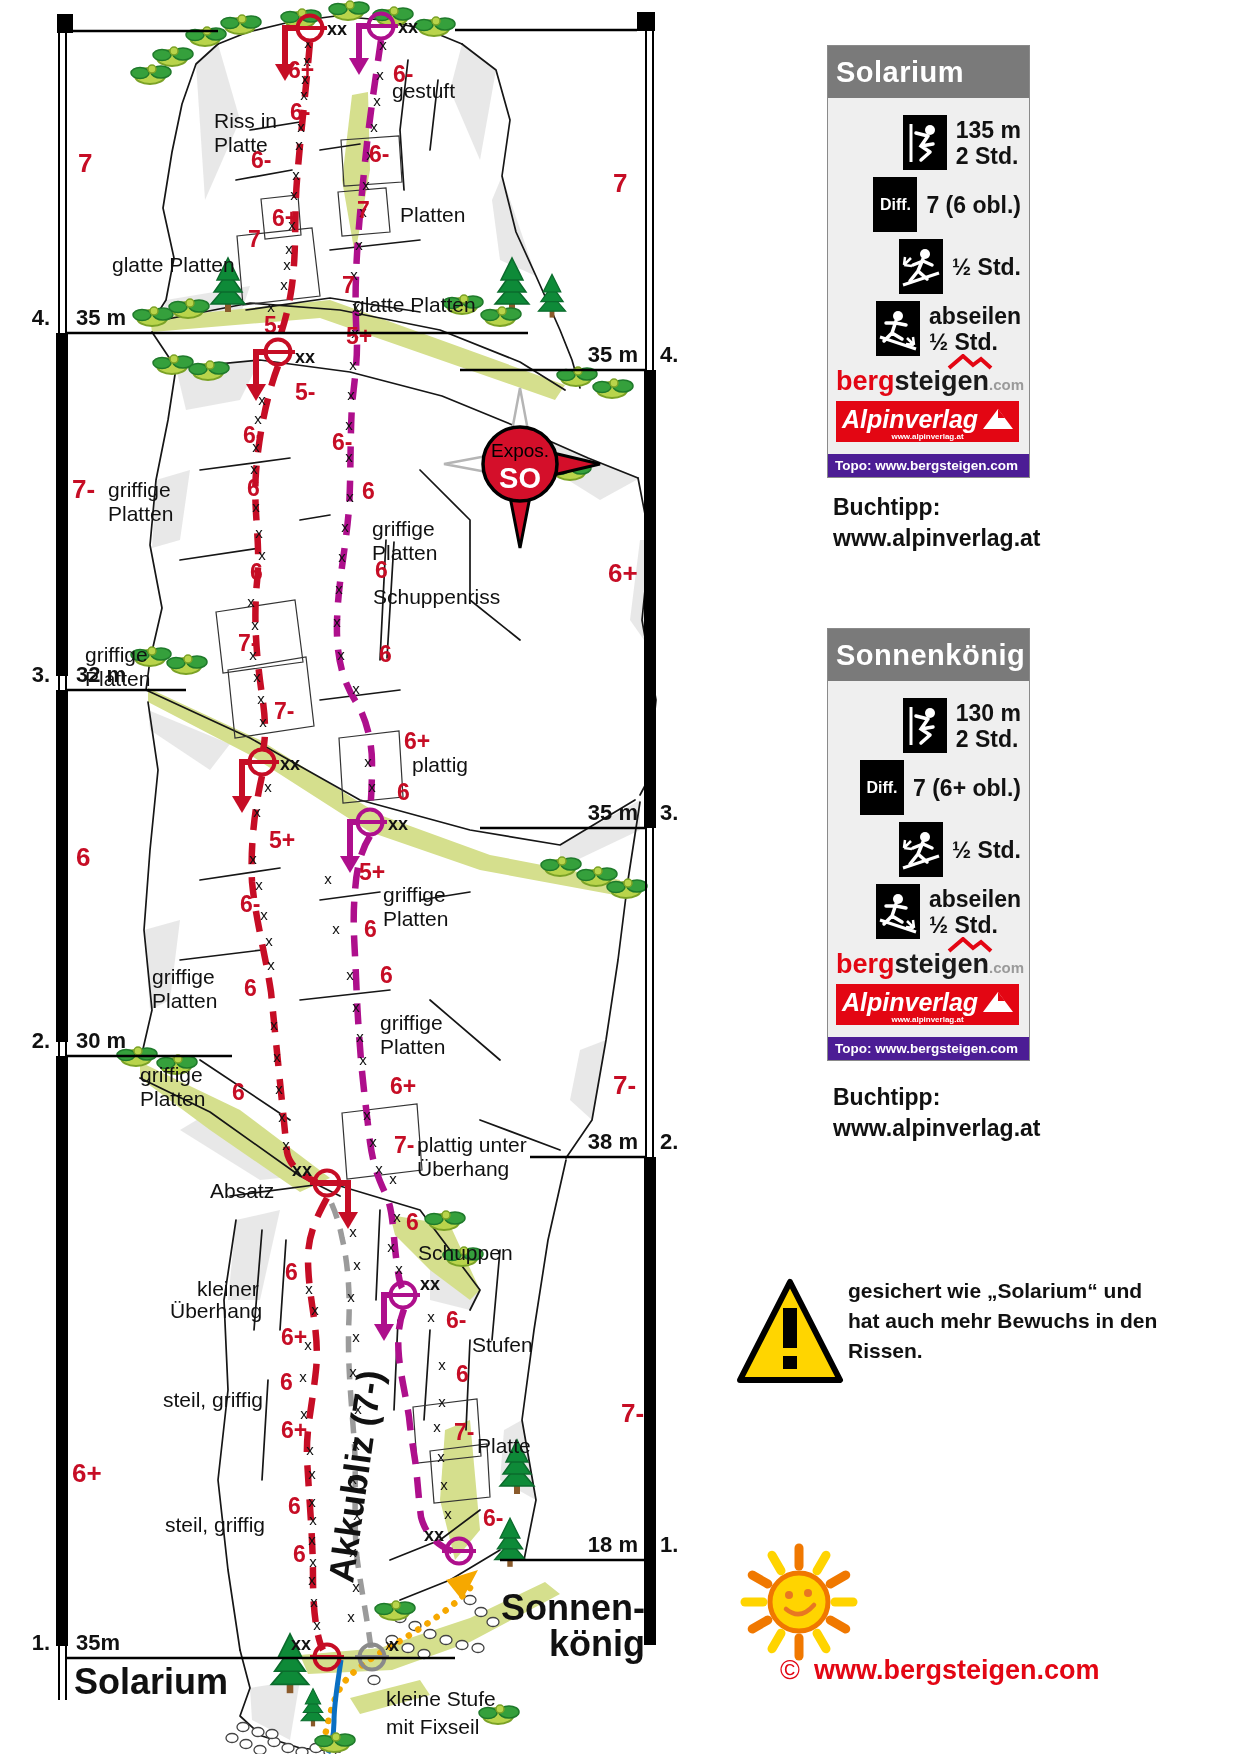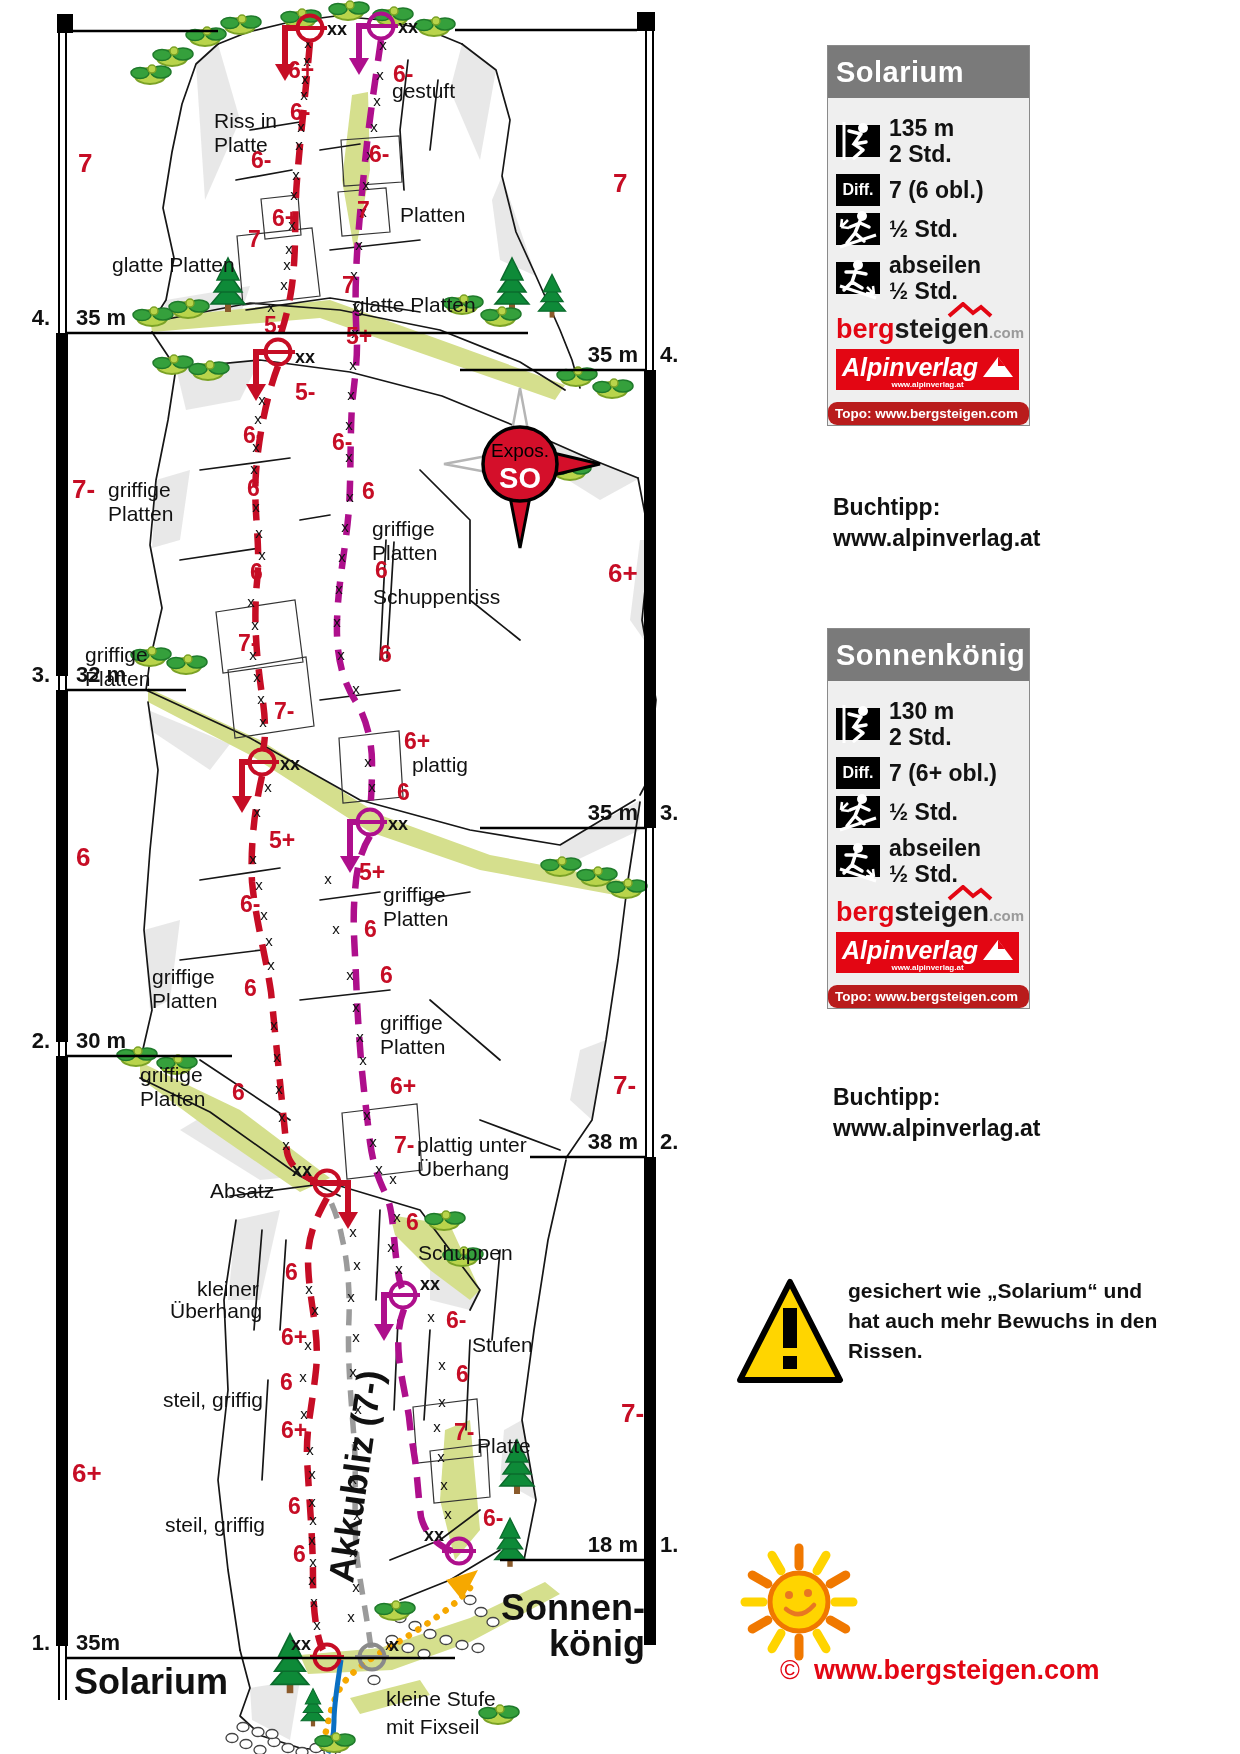--- a/index.html
+++ b/index.html
@@ -21,30 +21,30 @@
   .r-red{stroke:var(--red);}
   .r-mag{stroke:var(--mag);}
   .r-gray{fill:none;stroke:var(--gray);stroke-width:5.5;stroke-dasharray:16 11;}
   .r-orange{fill:none;stroke:var(--orange);stroke-width:6.5;stroke-dasharray:.1 11;stroke-linecap:round;}
   .r-blue{fill:none;stroke:var(--blue);stroke-width:5;}
   .pebble{fill:#fff;stroke:#444;stroke-width:1.3;}
   
   .infobox{position:absolute;width:203px;background:#efefef;border:1.5px solid #8a8a8a;box-sizing:border-box;}
   .ib-head{background:#7a7a7a;color:#fff;font-weight:bold;font-size:29px;padding:10px 8px 9px 8px;letter-spacing:.5px;}
   .ib-body{padding:10px 6px 6px 6px;}
-  .ib-row{display:flex;align-items:center;margin:7px 2px;}
-  .ib-ico{width:44px;height:32px;background:#000;flex:0 0 44px;display:flex;align-items:center;justify-content:center;}
+  .ib-row{display:flex;align-items:center;margin:7px 2px;justify-content:flex-end;}
+  .ib-ico{width:44px;height:55px;background:#000;flex:0 0 44px;display:flex;align-items:center;justify-content:center;}
   .ib-txt{margin-left:9px;font-weight:bold;font-size:23px;line-height:26px;color:#111;}
   .difflbl{color:#fff;font-weight:bold;font-size:16px;}
   .bs-logo{font-weight:bold;font-size:27px;margin:10px 14px 2px 2px;position:relative;}
   .bs-berg{color:var(--accent);} .bs-steigen{color:#1a1a1a;} .bs-com{color:#9a9a9a;font-size:15px;}
   .alp-box{background:var(--accent);color:#fff;margin:4px 4px 6px 2px;padding:4px 6px 1px 6px;position:relative;}
   .alp-name{font-weight:bold;font-size:25px;font-style:italic;}
   .alp-sub{font-size:8px;font-weight:bold;text-align:center;margin-top:-2px;}
-  .ib-foot{background:#b91c1c;color:#fff;font-weight:bold;font-size:13.5px;padding:4px 7px;border-radius:9px;}
+  .ib-foot{background:#4c1d95;color:#fff;font-weight:bold;font-size:13.5px;padding:4px 7px;}
   .buchtipp{position:absolute;font-weight:bold;font-size:23px;color:#111;line-height:31px;}
   .warntext{position:absolute;font-weight:bold;font-size:21px;color:#111;line-height:30px;}
   .credit{position:absolute;font-weight:bold;font-size:27px;color:var(--accent);}
   .credit .sym{margin-right:14px;font-weight:normal;}
 </style>
 </head>
 <body>
 
 <div id="stage">
 

